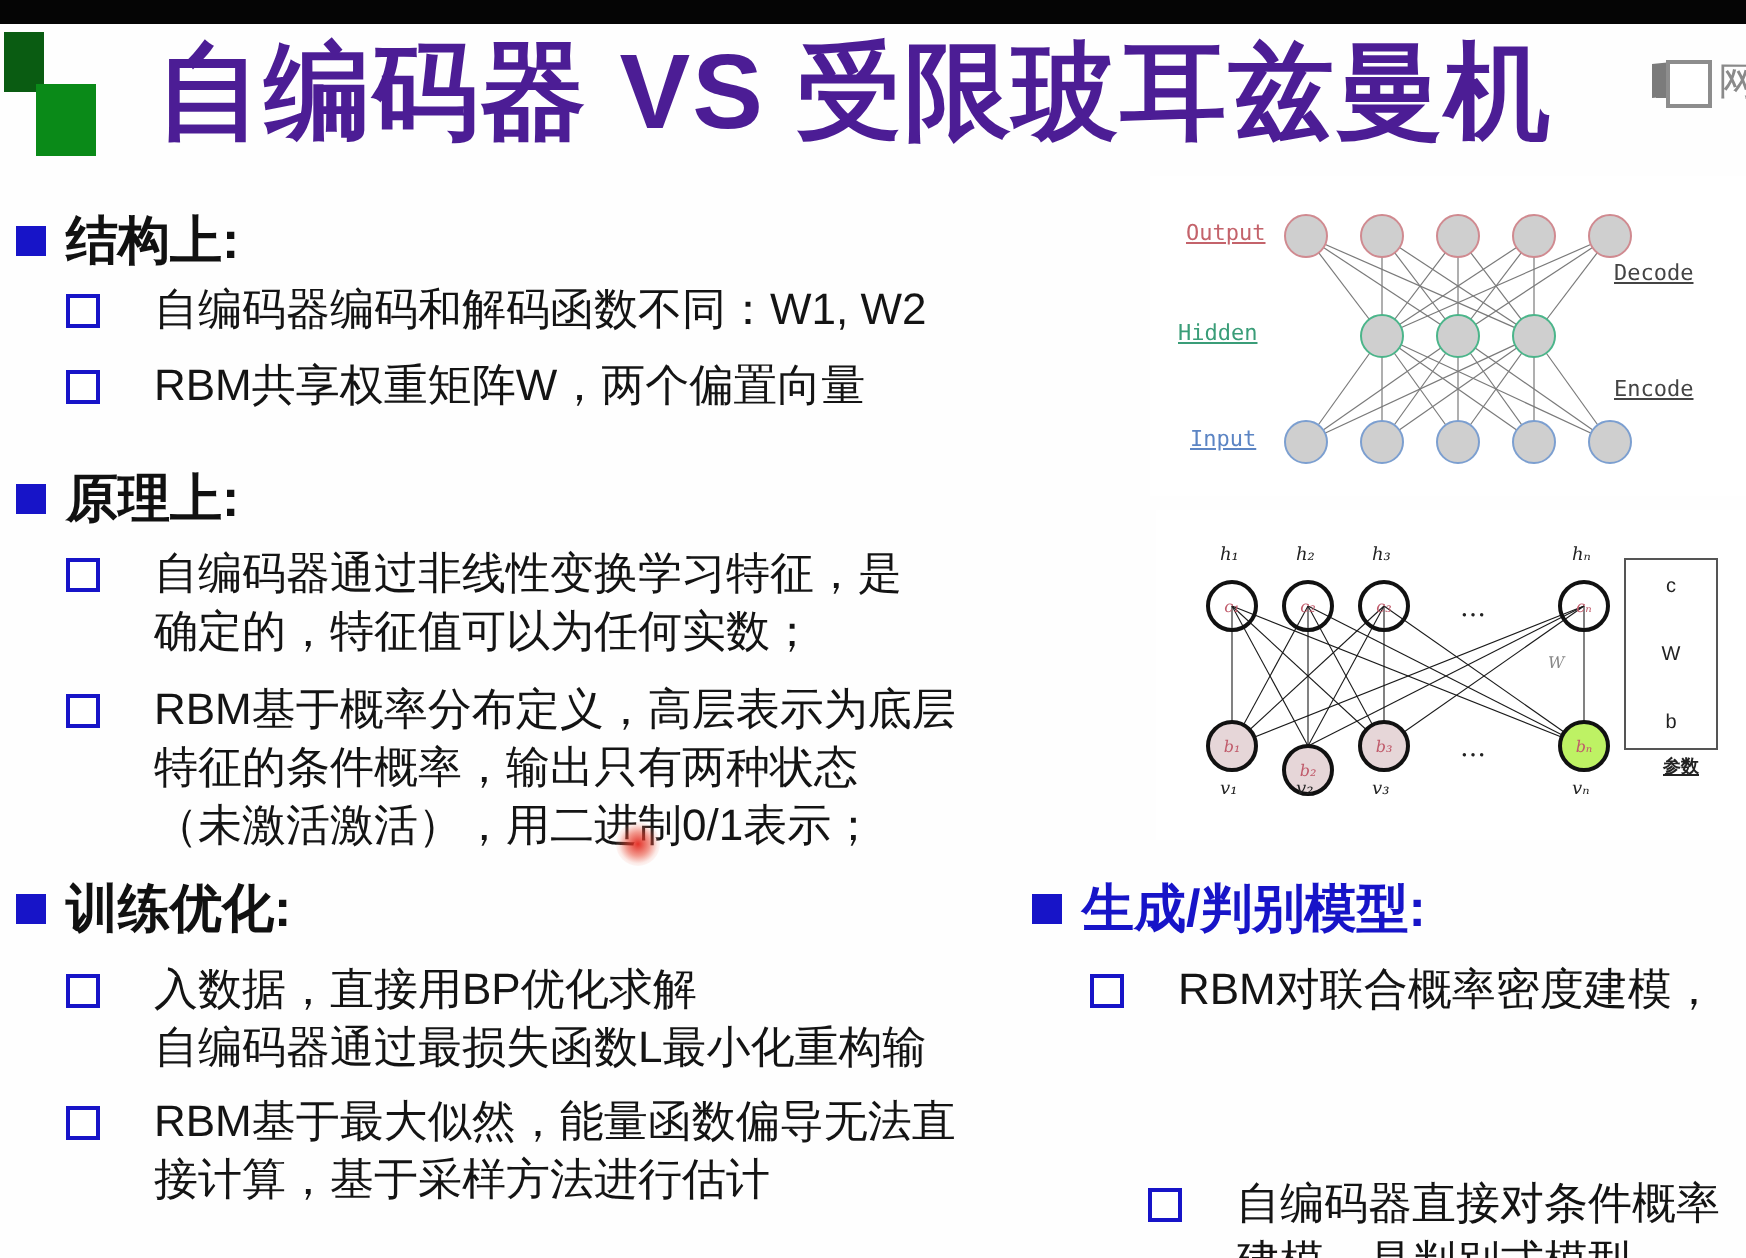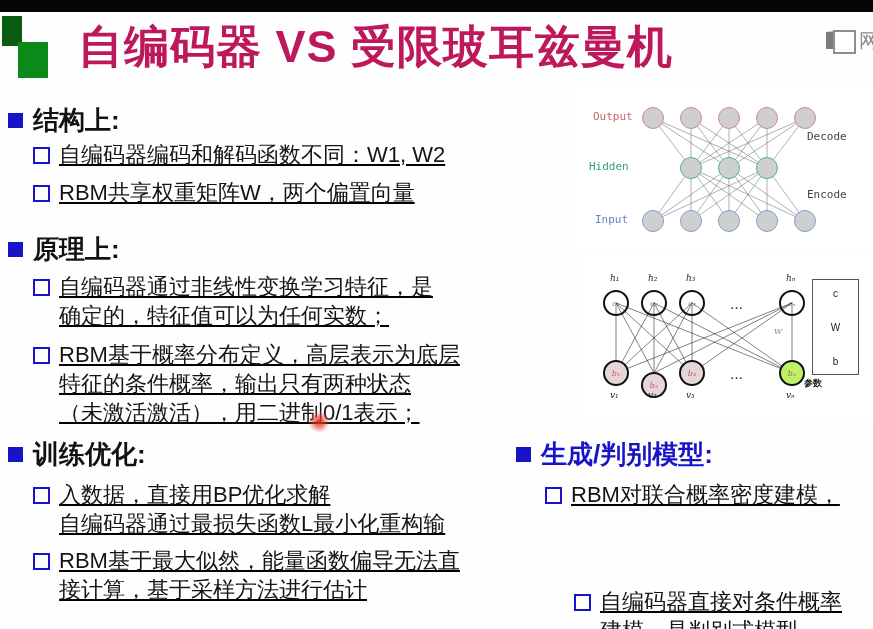--- a/index.html
+++ b/index.html
@@ -9,42 +9,42 @@
     background:#fefefe;
   }
   .topbar{position:absolute;left:0;top:0;width:873px;height:12px;background:#050505;}
   
   .logo{position:absolute;left:2px;top:16px;width:44px;height:62px;}
   .logo .sq1{position:absolute;left:0;top:0;width:20px;height:30px;background:#0a5c12;}
   .logo .sq2{position:absolute;left:16px;top:26px;width:30px;height:36px;background:#0a8a18;}
   
   .title{
     position:absolute;left:78px;top:18px;width:640px;height:58px;
-    font-size:45px;font-weight:bold;color:#be185d;letter-spacing:1px;
+    font-size:53px;font-weight:bold;color:#4c1d95;letter-spacing:1px;
     line-height:58px;white-space:nowrap;
   }
   
   .wm{position:absolute;right:0;top:24px;height:34px;display:flex;align-items:center;gap:5px;}
   .wm .book{width:28px;height:24px;position:relative;}
   .wm .book .b1{position:absolute;left:0;top:2px;width:20px;height:17px;background:#7b7b7b;transform:skewY(-6deg);}
   .wm .book .b2{position:absolute;left:7px;top:1px;width:19px;height:20px;border:2px solid #8d8d8d;background:#fff;}
   .wm .book .b3{position:absolute;left:2px;top:4px;width:18px;height:16px;background:#7b7b7b;}
   .wm .wmtxt{font-size:19px;color:#8a8a8a;overflow:hidden;width:14px;display:block;}
   
   .sec-head{position:absolute;display:flex;align-items:center;gap:10px;white-space:nowrap;}
   .sq-blue{width:15px;height:15px;background:#1714c8;flex:none;}
   .sec-head .htxt{font-size:26px;font-weight:bold;color:#111;}
   .sec-head.blue .htxt{color:#1714c8;}
-  .bullet{position:absolute;display:flex;align-items:flex-start;gap:9px;text-decoration:underline;}
+  .bullet{position:absolute;display:flex;align-items:flex-start;gap:27px;}
   .sq-hollow{width:13px;height:13px;border:2.5px solid #1714c8;background:#fff;flex:none;margin-top:7px;}
   .btxt{font-size:22px;color:#141414;line-height:29px;}
   .btxt .ln{display:block;white-space:nowrap;}
   
   .diag{position:absolute;background:#fff;}
-  .lbl{position:absolute;font-family:"DejaVu Sans Mono","Liberation Mono",monospace;}
+  .lbl{position:absolute;font-family:"DejaVu Sans Mono","Liberation Mono",monospace;text-decoration:underline;}
   .node{position:absolute;border-radius:50%;background:#cfcfcf;box-sizing:border-box;}
   .rbm-node{position:absolute;border-radius:50%;border:2.2px solid #111;box-sizing:border-box;
             display:flex;align-items:center;justify-content:center;font-size:8px;color:#c05a6a;
             font-family:"DejaVu Serif","Liberation Serif",serif;font-style:italic;}
   .rbm-lbl{position:absolute;font-size:9px;color:#222;font-family:"DejaVu Serif","Liberation Serif",serif;font-style:italic;}
   .pbox{position:absolute;border:1.5px solid #555;background:#fff;}
   .pbox span{position:absolute;left:0;width:100%;text-align:center;font-size:10px;color:#222;}
   
   .cursor{position:absolute;width:22px;height:22px;border-radius:50%;
     background:radial-gradient(circle,rgba(226,40,30,.95) 0%,rgba(232,70,50,.55) 38%,rgba(240,140,120,.18) 62%,rgba(255,255,255,0) 78%);}
@@ -239,14 +239,14 @@
       <div class="rbm-lbl" style="left: 208px; top: 135px;">vₙ</div>
       <div class="rbm-lbl" style="left: 152px; top: 42px; font-size: 13px; font-style: normal;">…</div>
       <div class="rbm-lbl" style="left: 152px; top: 112px; font-size: 13px; font-style: normal;">…</div>
       <div class="rbm-lbl" style="left: 196px; top: 72px; font-size: 8px; color: rgb(136, 136, 136);">W</div>
     </div>
   <div class="pbox" id="rbm-pbox" style="left:234px;top:24px;width:45px;height:94px;">
     <span style="top:8px;">c</span>
     <span style="top:42px;">W</span>
     <span style="top:76px;">b</span>
   </div>
-  <div class="lbl" id="rbm-cap" style="left:226px;top:122px;width:45px;font-size:9px;font-weight:bold;color:#222;font-family:'Liberation Sans',sans-serif;">参数</div>
+  <div class="lbl" id="rbm-cap" style="left:240px;top:122px;width:45px;text-align:center;font-size:9px;font-weight:bold;color:#222;font-family:'Liberation Sans',sans-serif;">参数</div>
 </div>
 
 </body></html>

